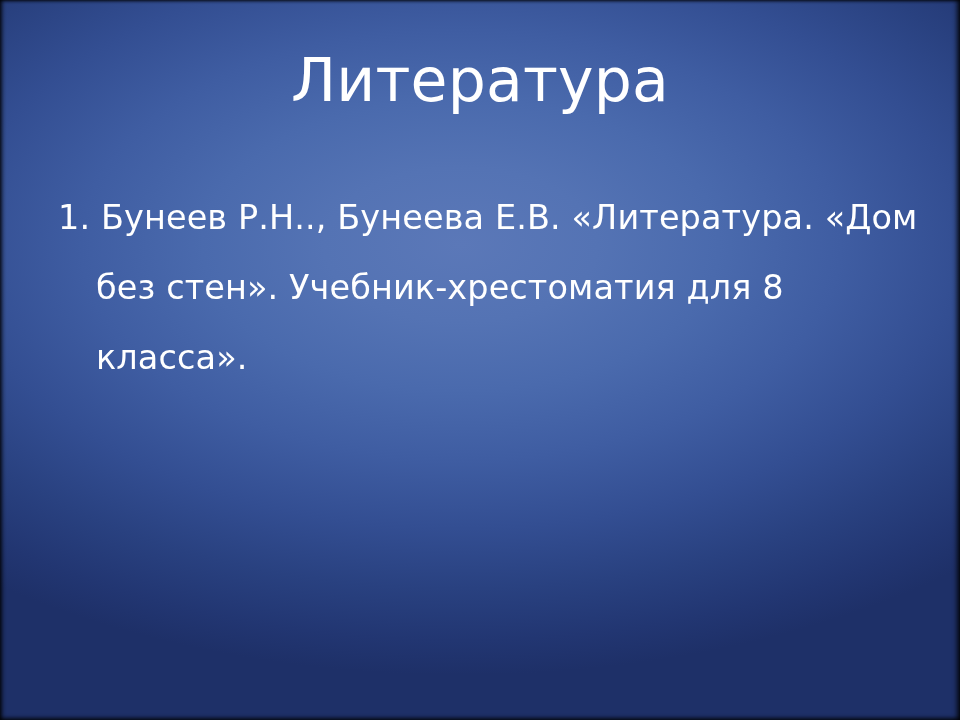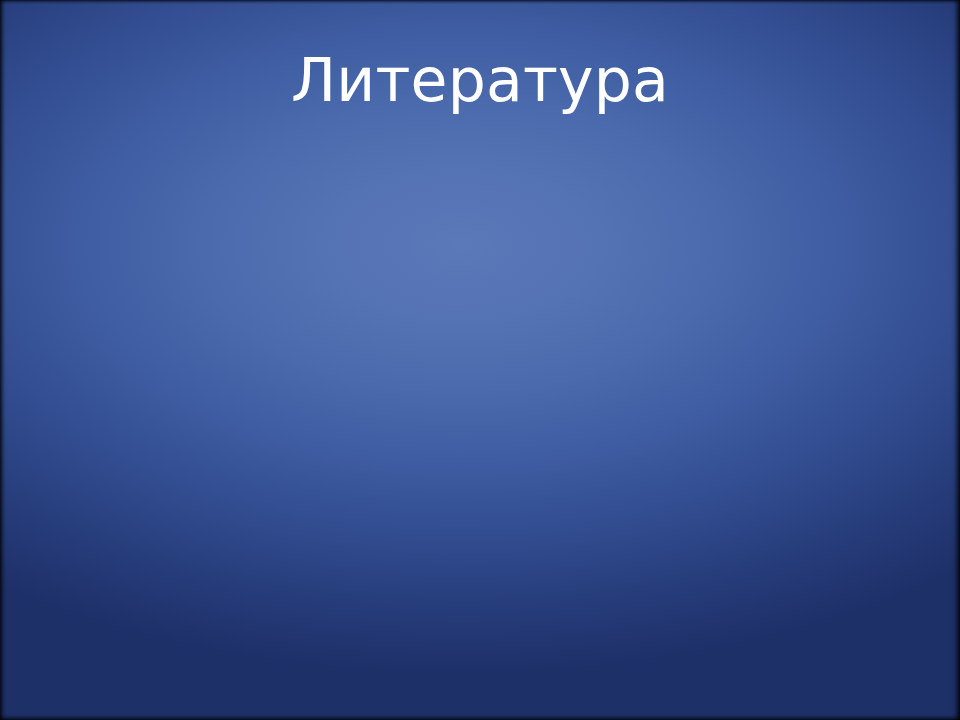--- a/index.html
+++ b/index.html
@@ -93,17 +93,21 @@
 <body>
 
 <div id="slide">
 
   <div id="title-area">
     <div id="slide-title">Литература</div>
   </div>
 
   <div id="body-area">
 
+    <div class="ref-item">
+      <span class="ref-num">1. </span>
+      <span class="ref-text">Бунеев Р.Н.., Бунеева Е.В. «Литература. «Дом без стен». Учебник-хрестоматия для 8 класса».</span>
+    </div>
 
 
   </div>
 
 </div>
 
 </body></html>

